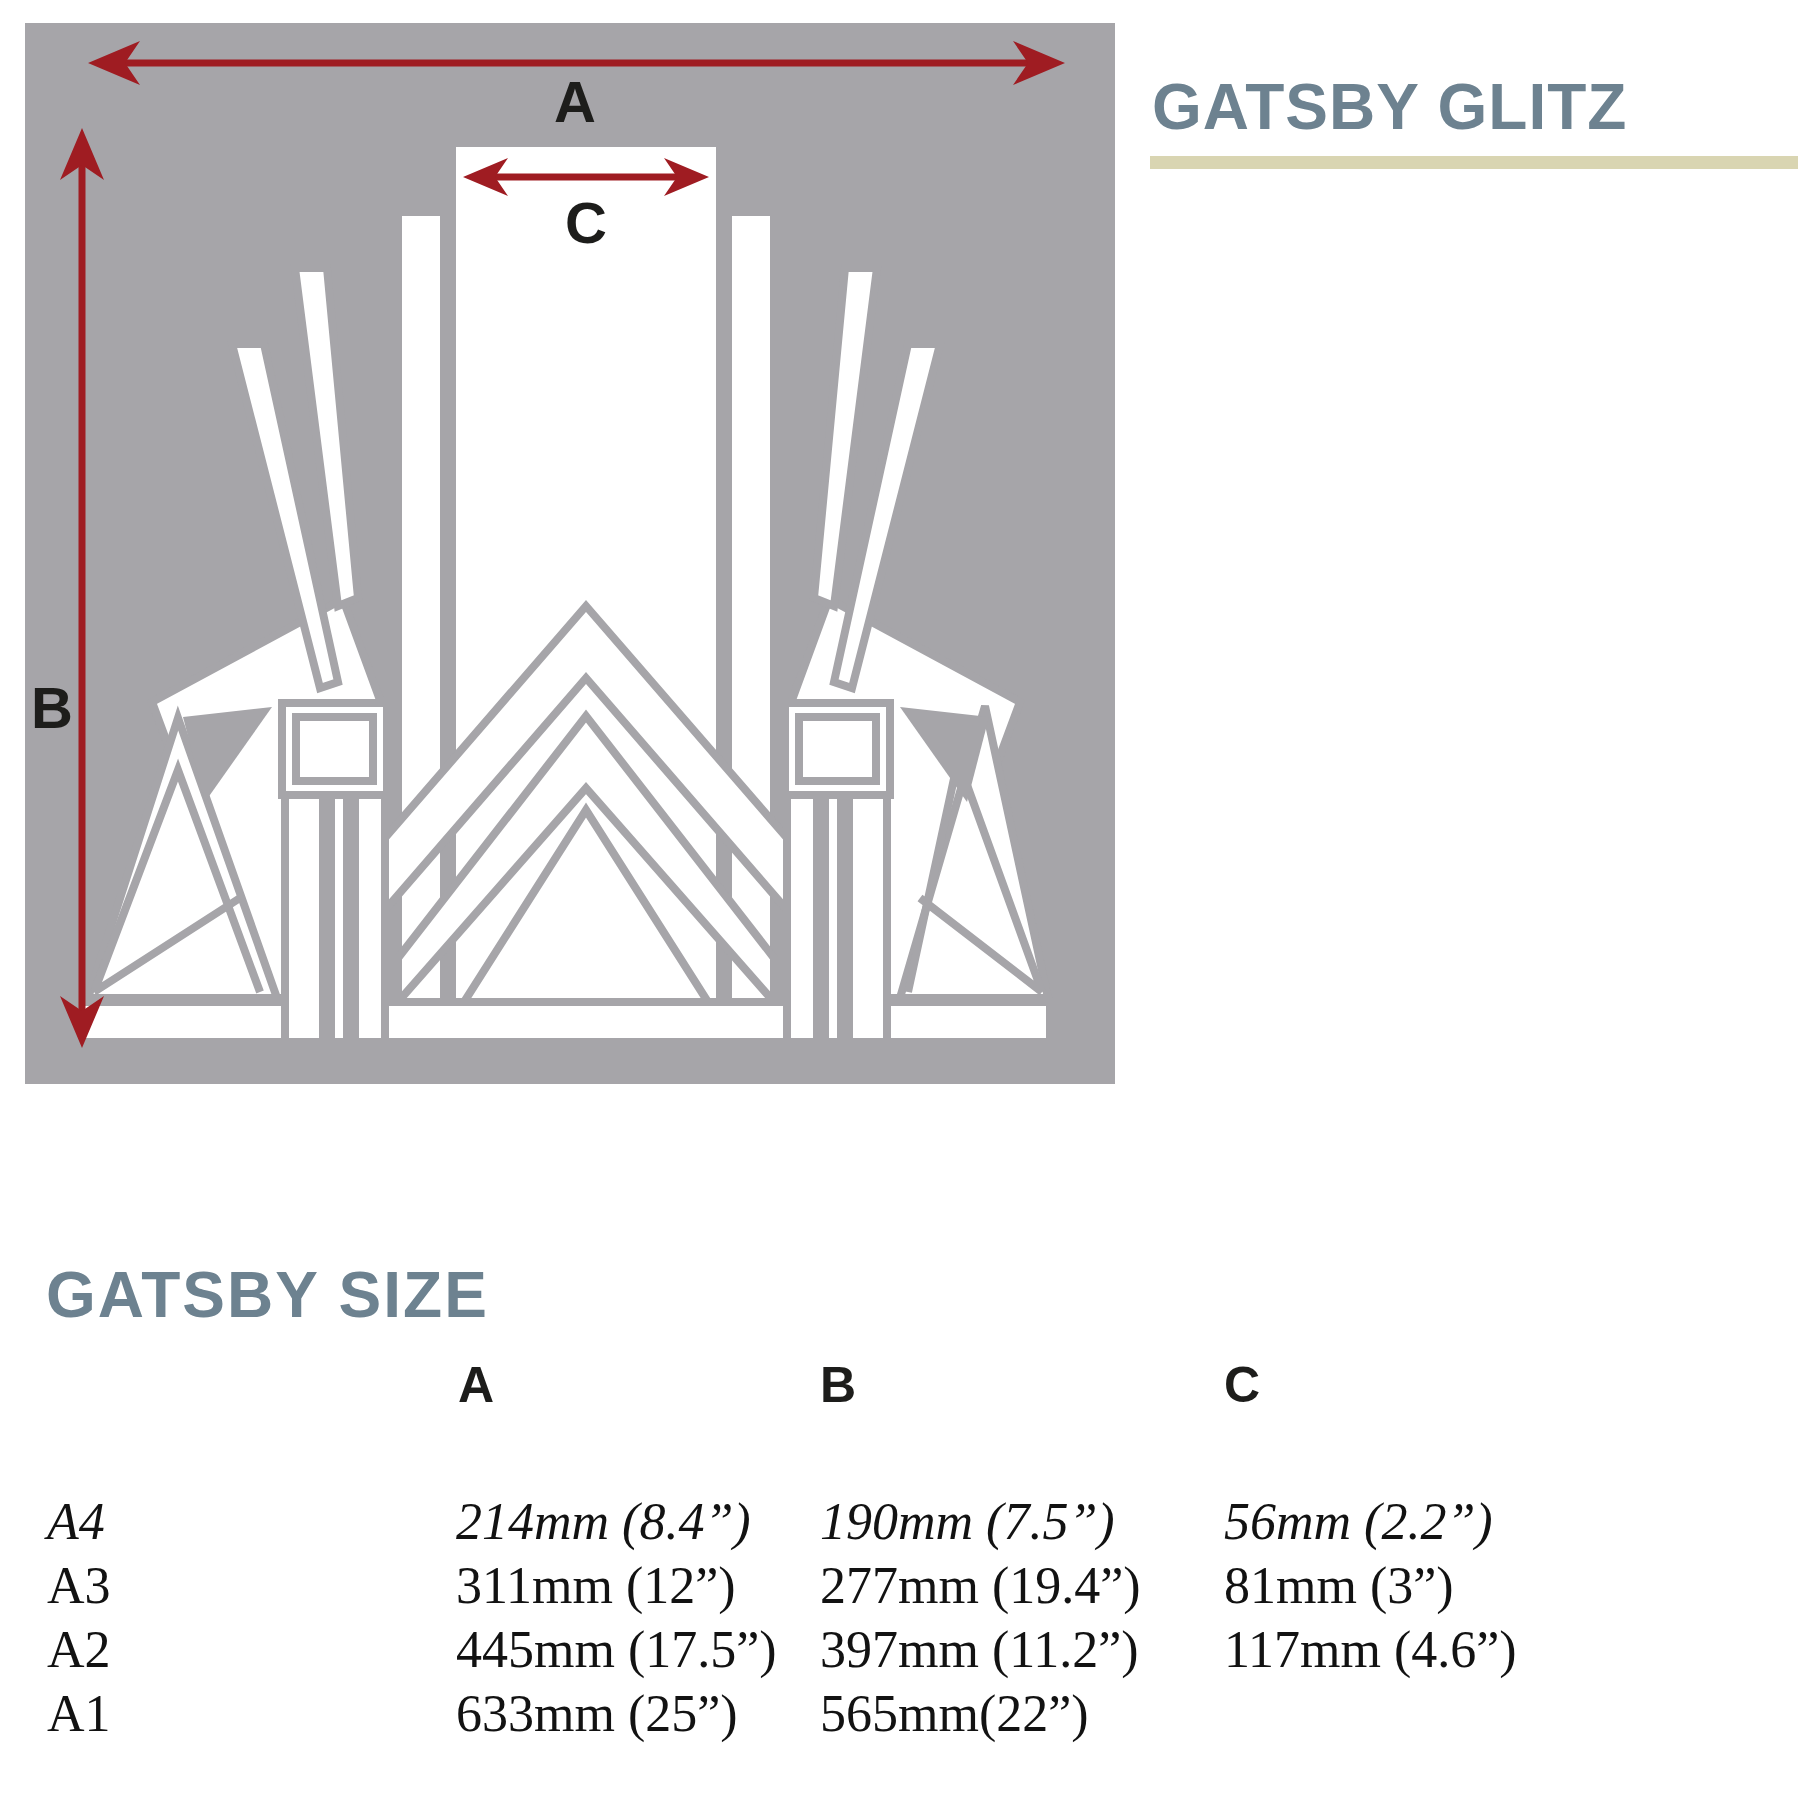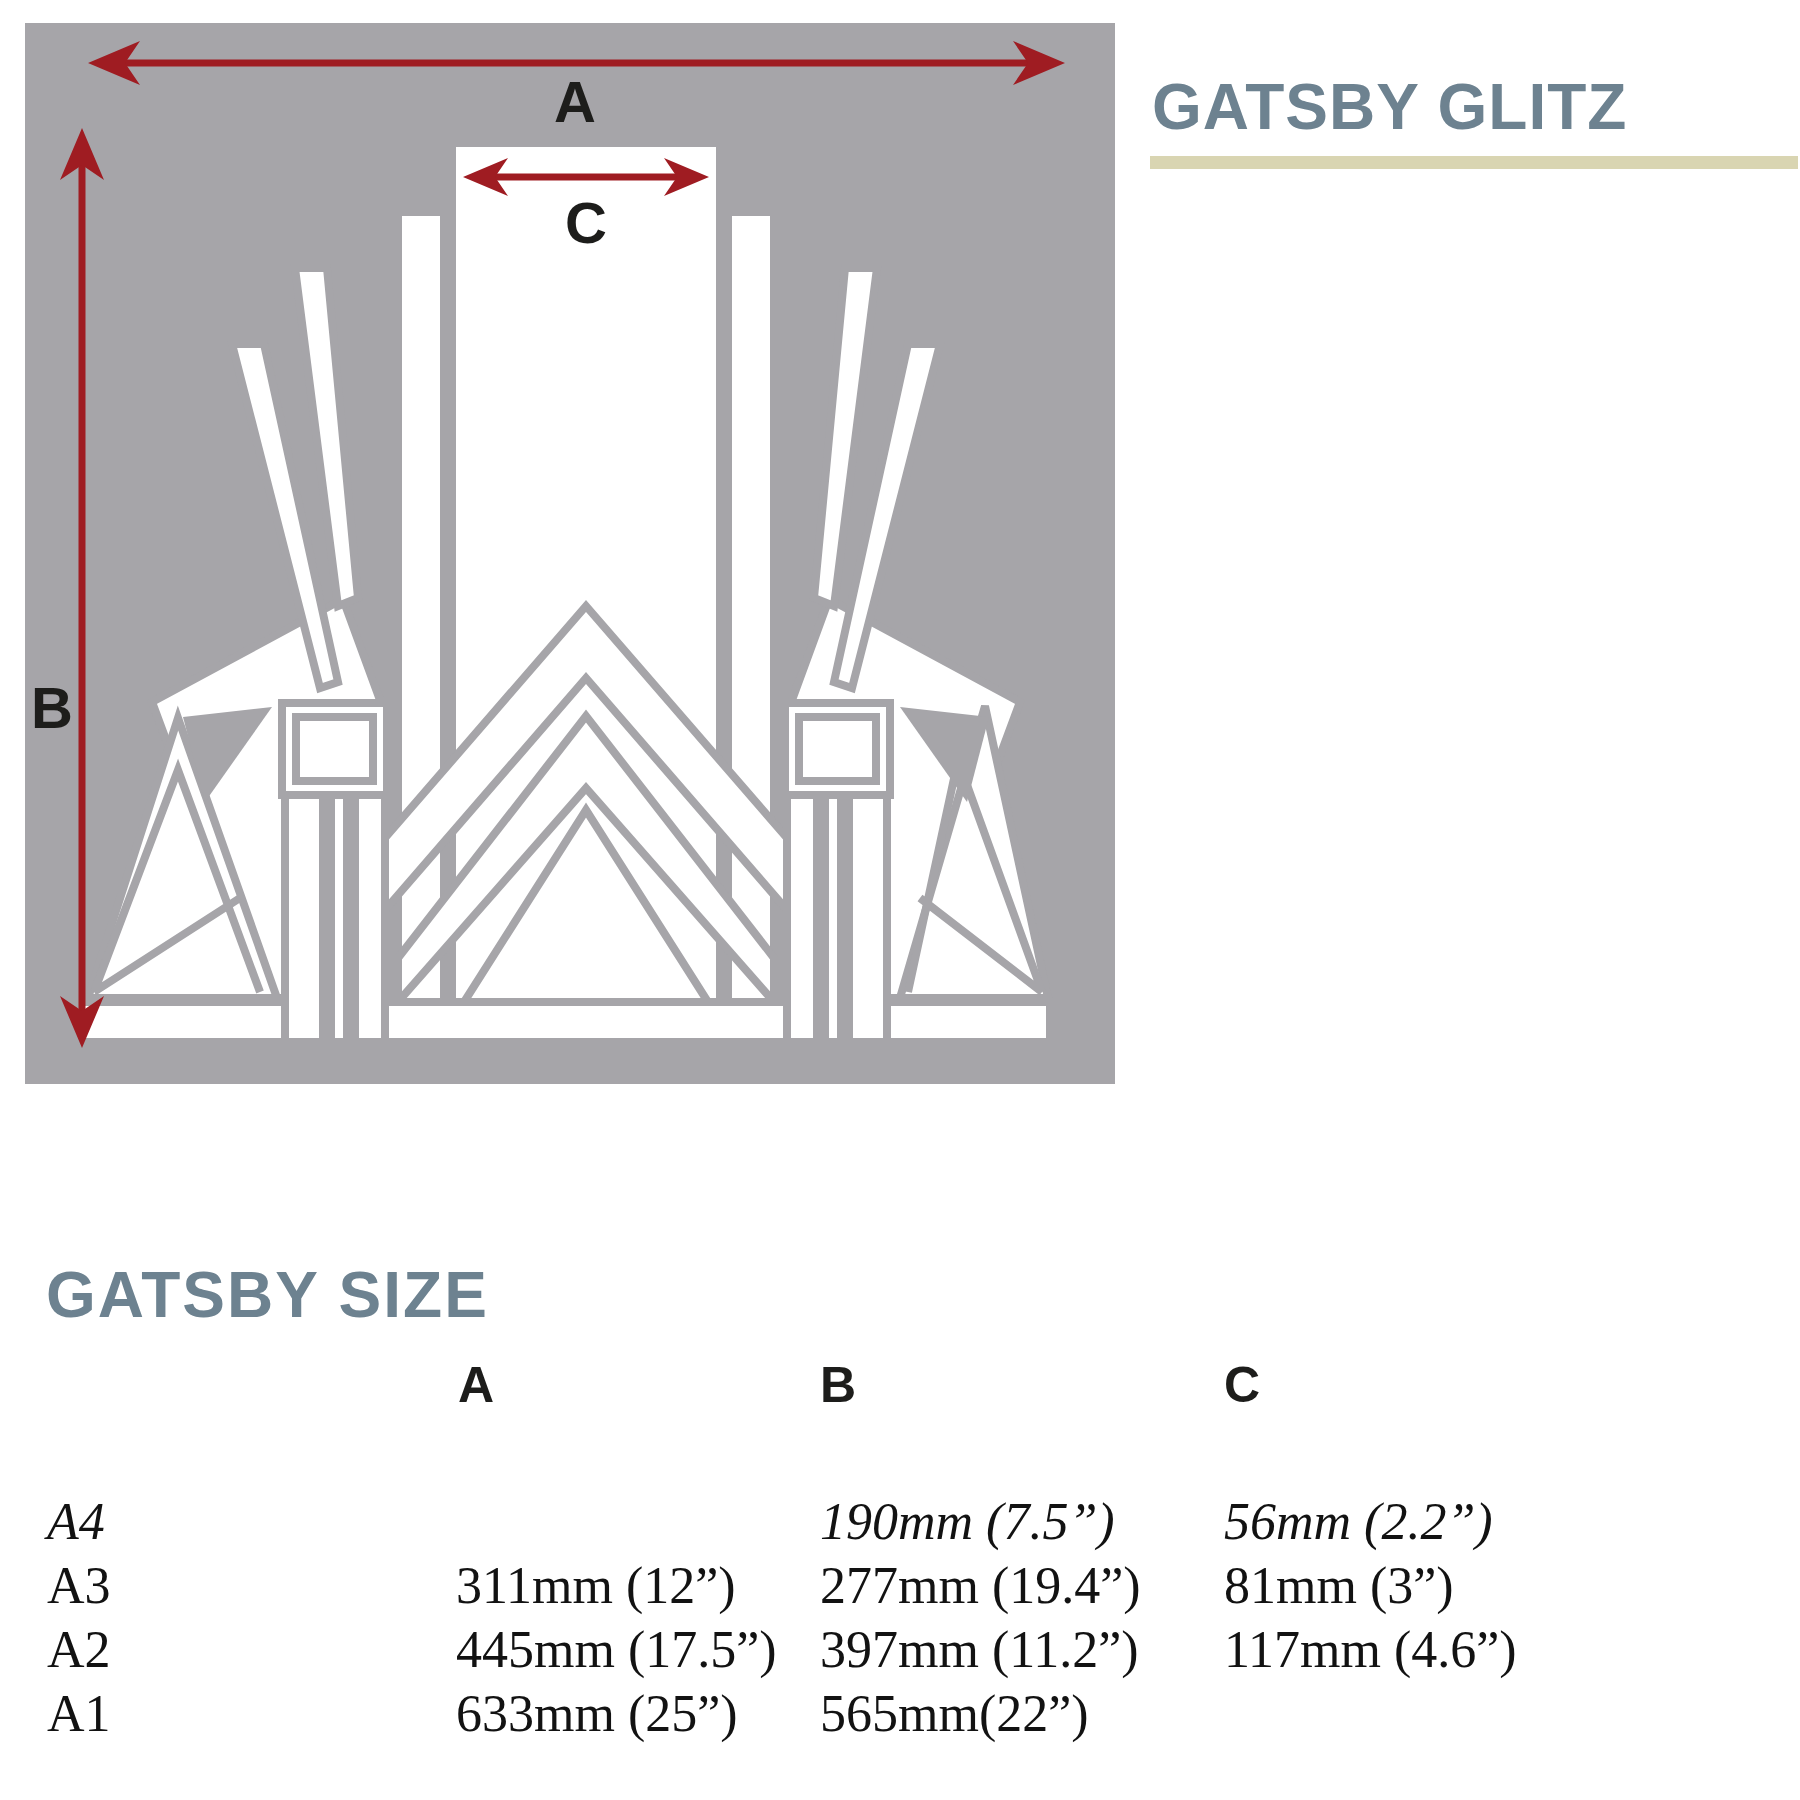--- a/index.html
+++ b/index.html
@@ -142,20 +142,21 @@
 
 <div class="section-heading">GATSBY SIZE</div>
 
 <div class="col-header h-a">A</div>
 <div class="col-header h-b">B</div>
 <div class="col-header h-c">C</div>
 
 <div class="size-table">
   <div class="size-row row-0">
     <span class="cell c-size">A4</span>
+    <span class="cell c-a">214mm (8.4”)</span>
     <span class="cell c-b">190mm (7.5”)</span>
     <span class="cell c-c">56mm (2.2”)</span>
   </div>
   <div class="size-row row-1">
     <span class="cell c-size">A3</span>
     <span class="cell c-a">311mm (12”)</span>
     <span class="cell c-b">277mm (19.4”)</span>
     <span class="cell c-c">81mm (3”)</span>
   </div>
   <div class="size-row row-2">

